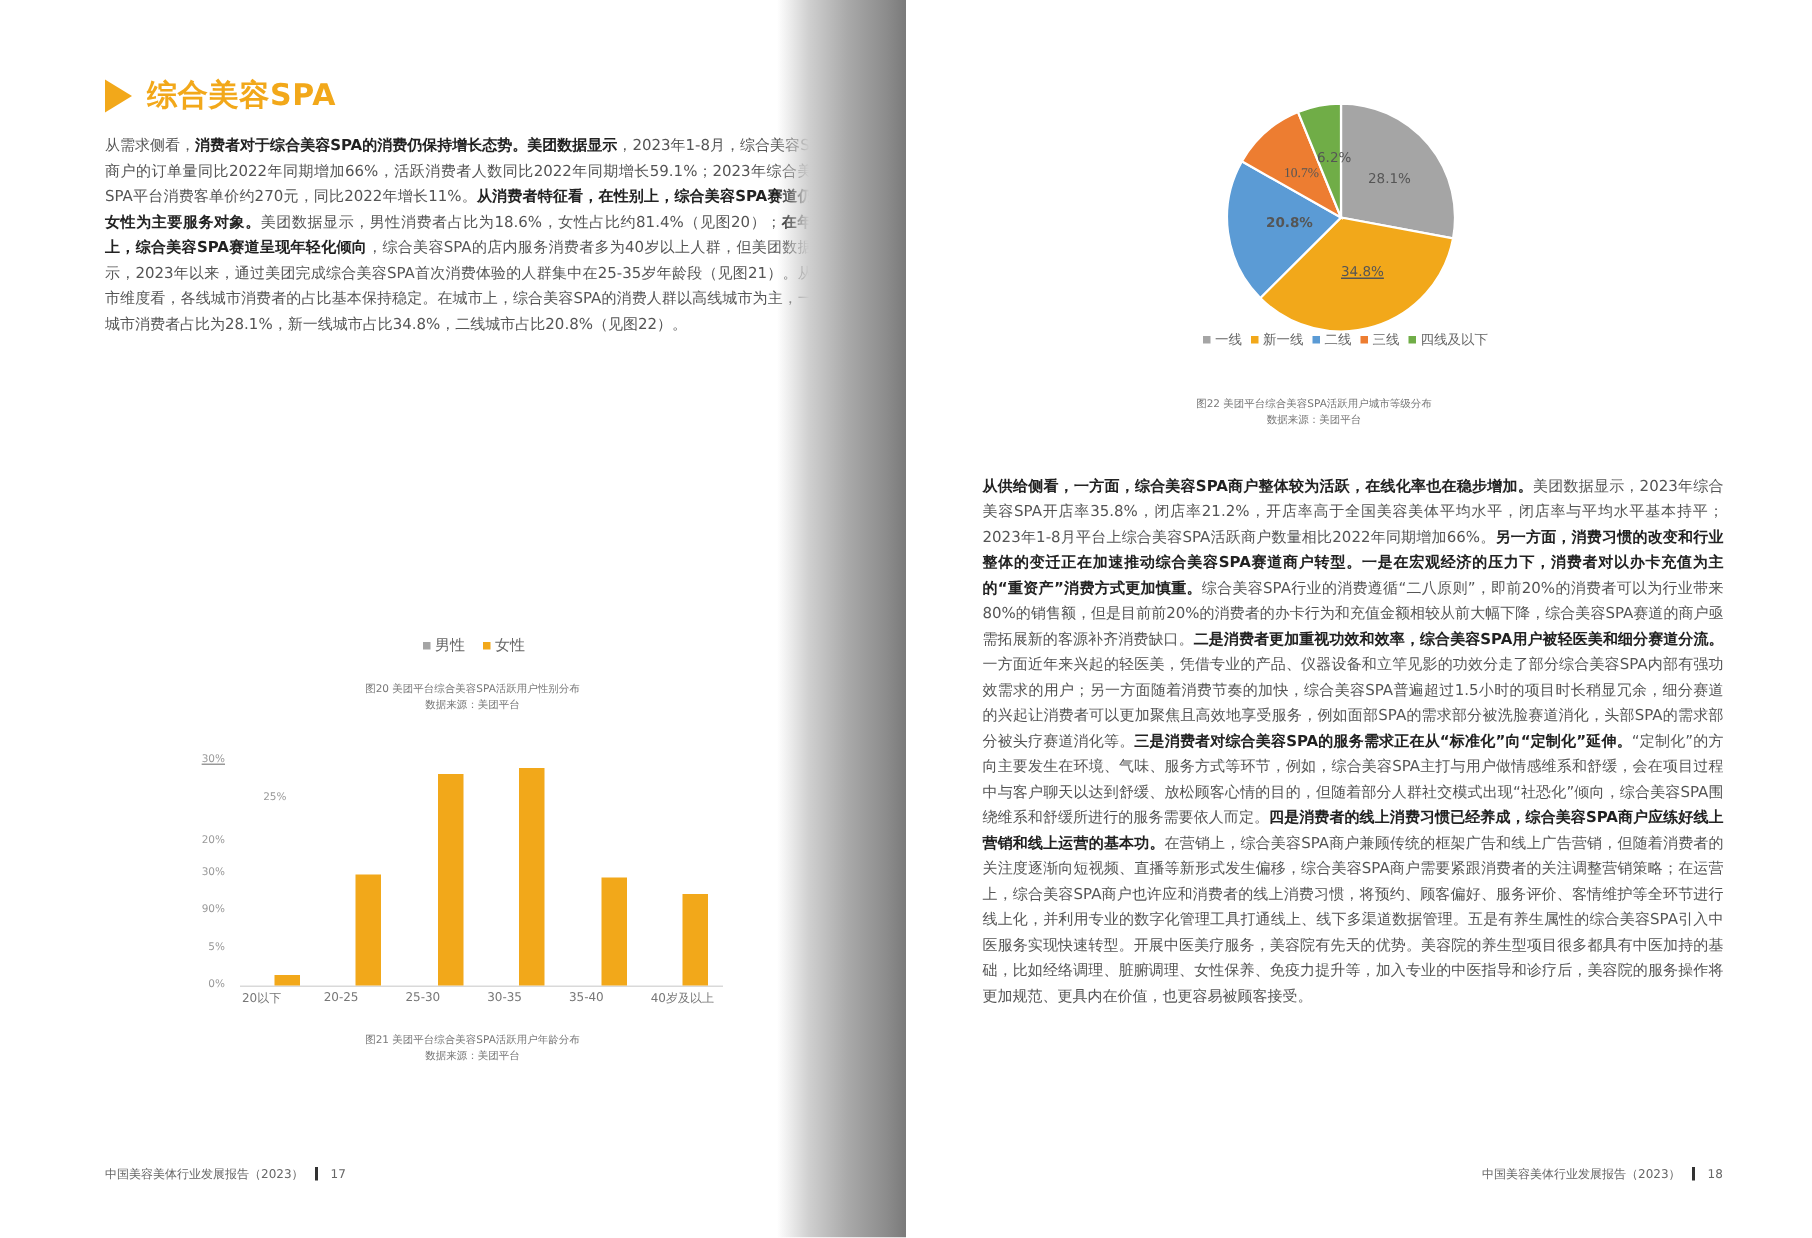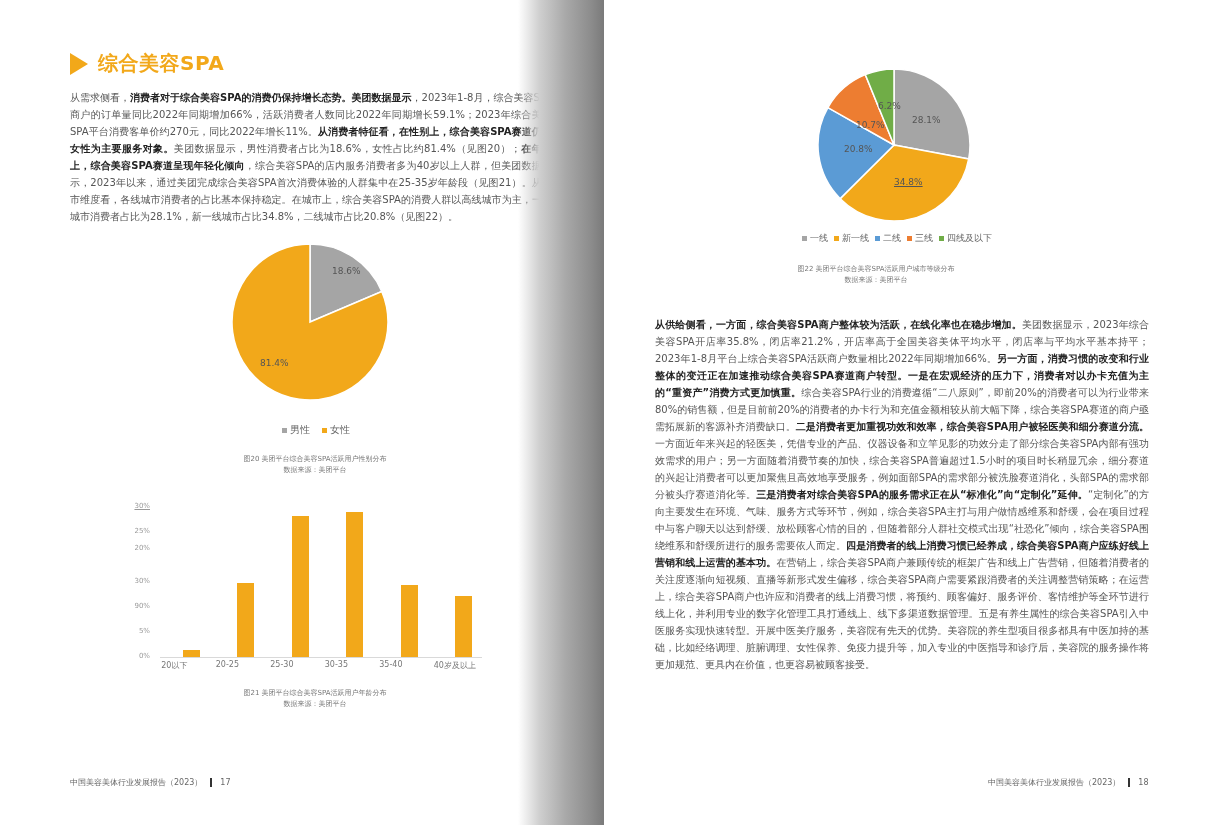--- a/index.html
+++ b/index.html
@@ -46,50 +46,42 @@
 <div class="spread">
 
   <div class="page-left">
     <div class="section-title">
       <span class="title-arrow"></span>
       <span class="title-text">综合美容SPA</span>
     </div>
 
     <div class="para para-left" id="para-left"><span>从需求侧看，</span><b>消费者对于综合美容SPA的消费仍保持增长态势。美团数据显示</b><span>，2023年1-8月，综合美容SPA商户的订单量同比2022年同期增加66%，活跃消费者人数同比2022年同期增长59.1%；2023年综合美容SPA平台消费客单价约270元，同比2022年增长11%。</span><b>从消费者特征看，在性别上，综合美容SPA赛道仍以女性为主要服务对象。</b><span>美团数据显示，男性消费者占比为18.6%，女性占比约81.4%（见图20）；</span><b>在年龄上，综合美容SPA赛道呈现年轻化倾向</b><span>，综合美容SPA的店内服务消费者多为40岁以上人群，但美团数据显示，2023年以来，通过美团完成综合美容SPA首次消费体验的人群集中在25-35岁年龄段（见图21）。从城市维度看，各线城市消费者的占比基本保持稳定。在城市上，综合美容SPA的消费人群以高线城市为主，一线城市消费者占比为28.1%，新一线城市占比34.8%，二线城市占比20.8%（见图22）。</span></div>
 
-    <div class="pie-wrap" style="left:230px; top:242px; width:160px; height:160px;">
-      <svg id="pie20" width="160" height="160" viewBox="0 0 160 160">
-          <path d="M80,80 L80,2 A78,78 0 0 1 151.7780840945379,49.472853986698226 Z" fill="#a5a5a5" stroke="#fff" stroke-width="1.5"></path>
-          <path d="M80,80 L151.7780840945379,49.472853986698226 A78,78 0 1 1 80.00000000000006,2 Z" fill="#f2a81a" stroke="#fff" stroke-width="1.5"></path>
-        </svg>
-      <span class="pie-label" style="left:102px; top:24px;">18.6%</span>
-      <span class="pie-label" style="left:30px; top:116px;">81.4%</span>
-    </div>
     <div class="legend" style="left:282px; top:423px;">
       <span class="legend-item">
         <span class="legend-swatch" style="background:#a5a5a5"></span>
         <span>男性</span>
       </span>
       <span class="legend-item">
         <span class="legend-swatch" style="background:#f2a81a"></span>
         <span>女性</span>
       </span>
     </div>
     <div class="caption" style="left:200px; top:454px; width:230px;">
       <div>图20 美团平台综合美容SPA活跃用户性别分布</div>
       <div>数据来源：美团平台</div>
     </div>
 
     <div class="bar-chart" id="bar21">
         <div class="y-tick" style="top: 152px;">0%</div>
         <div class="y-tick" style="top: 127px;">5%</div>
         <div class="y-tick" style="top: 102px;">90%</div>
         <div class="y-tick" style="top: 77px;">30%</div>
-        <div class="y-tick" style="top: 44px; text-align: right;">20%</div>
-        <div class="y-tick" style="top: 27px;">25%</div>
+        <div class="y-tick" style="top: 56px; text-align: right;">20%</div>
+        <div class="y-tick" style="top: 27px; margin-left: 41px;">25%</div>
         <div class="y-tick" style="top: 2px; text-decoration: underline;">30%</div>
         <div class="x-axis-line" style="top: 157px;"></div>
         <div class="bar" style="left: 52.75px; top: 149.5px; height: 7.5px;"></div>
         <div class="x-tick" style="left: 31.25px; top: 160px;">20以下</div>
         <div class="bar" style="left: 107.25px; top: 83px; height: 74px;"></div>
         <div class="x-tick" style="left: 85.75px; top: 160px;">20-25</div>
         <div class="bar" style="left: 161.75px; top: 16px; height: 141px;"></div>
         <div class="x-tick" style="left: 140.25px; top: 160px;">25-30</div>
         <div class="bar" style="left: 216.25px; top: 12px; height: 145px;"></div>
         <div class="x-tick" style="left: 194.75px; top: 160px;">30-35</div>
@@ -116,25 +108,25 @@
     <div class="pie-wrap" style="left:212px; top:67px; width:156px; height:156px;">
       <svg id="pie22" width="156" height="156" viewBox="0 0 156 156">
           <path d="M78,78 L78,2 A76,76 0 0 1 152.7136402130812,91.9237913698195 Z" fill="#a5a5a5" stroke="#fff" stroke-width="1.5"></path>
           <path d="M78,78 L152.7136402130812,91.9237913698195 A76,76 0 0 1 24.176038866651545,131.6561385855877 Z" fill="#f2a81a" stroke="#fff" stroke-width="1.5"></path>
           <path d="M78,78 L24.176038866651545,131.6561385855877 A76,76 0 0 1 11.86790580668844,40.54941765997534 Z" fill="#5b9bd5" stroke="#fff" stroke-width="1.5"></path>
           <path d="M78,78 L11.86790580668844,40.54941765997534 A76,76 0 0 1 49.30021546810282,7.627261188563395 Z" fill="#ed7d31" stroke="#fff" stroke-width="1.5"></path>
           <path d="M78,78 L49.30021546810282,7.627261188563395 A76,76 0 0 1 77.99999999999991,2 Z" fill="#70ad47" stroke="#fff" stroke-width="1.5"></path>
         </svg>
       <span class="pie-label" style="left:96px; top:48px;">28.1%</span>
       <span class="pie-label" style="left:78px; top:110px;text-decoration:underline;">34.8%</span>
-      <span class="pie-label" style="left:28px; top:77px;">20.8%</span>
-      <span class="pie-label" style="left:40px; top:53px;">10.7%</span>
+      <span class="pie-label" style="left:28px; top:77px;font-weight:bold;">20.8%</span>
+      <span class="pie-label" style="left:40px; top:43px;font-family:Liberation Serif, serif;">10.7%</span>
       <span class="pie-label" style="left:62px; top:34px;">6.2%</span>
     </div>
-    <div class="legend" id="legend22" style="left:198px; top:232px; gap:6px; font-size:9px;">
+    <div class="legend" id="legend22" style="left:198px; top:220px; gap:6px; font-size:9px;">
         <span class="legend-item">
           <span class="legend-swatch" style="background: rgb(165, 165, 165);"></span>
           <span>一线</span>
         </span>
         <span class="legend-item">
           <span class="legend-swatch" style="background: rgb(242, 168, 26);"></span>
           <span>新一线</span>
         </span>
         <span class="legend-item">
           <span class="legend-swatch" style="background: rgb(91, 155, 213);"></span>

